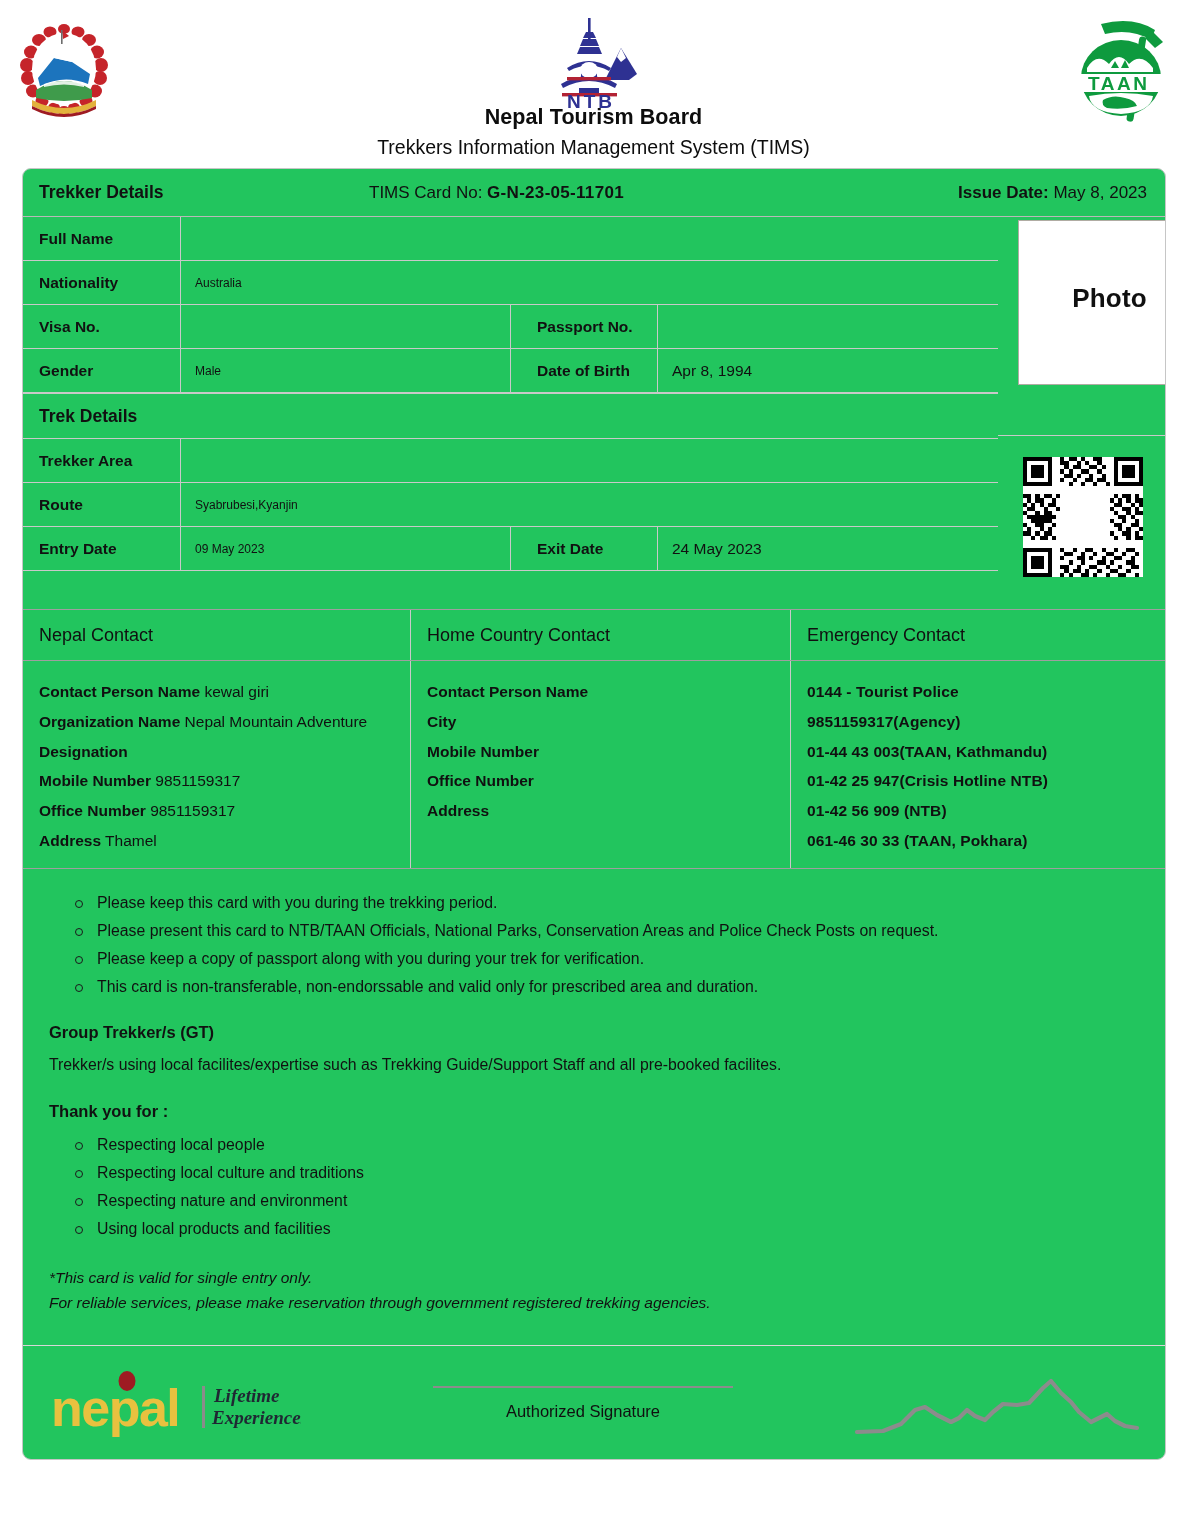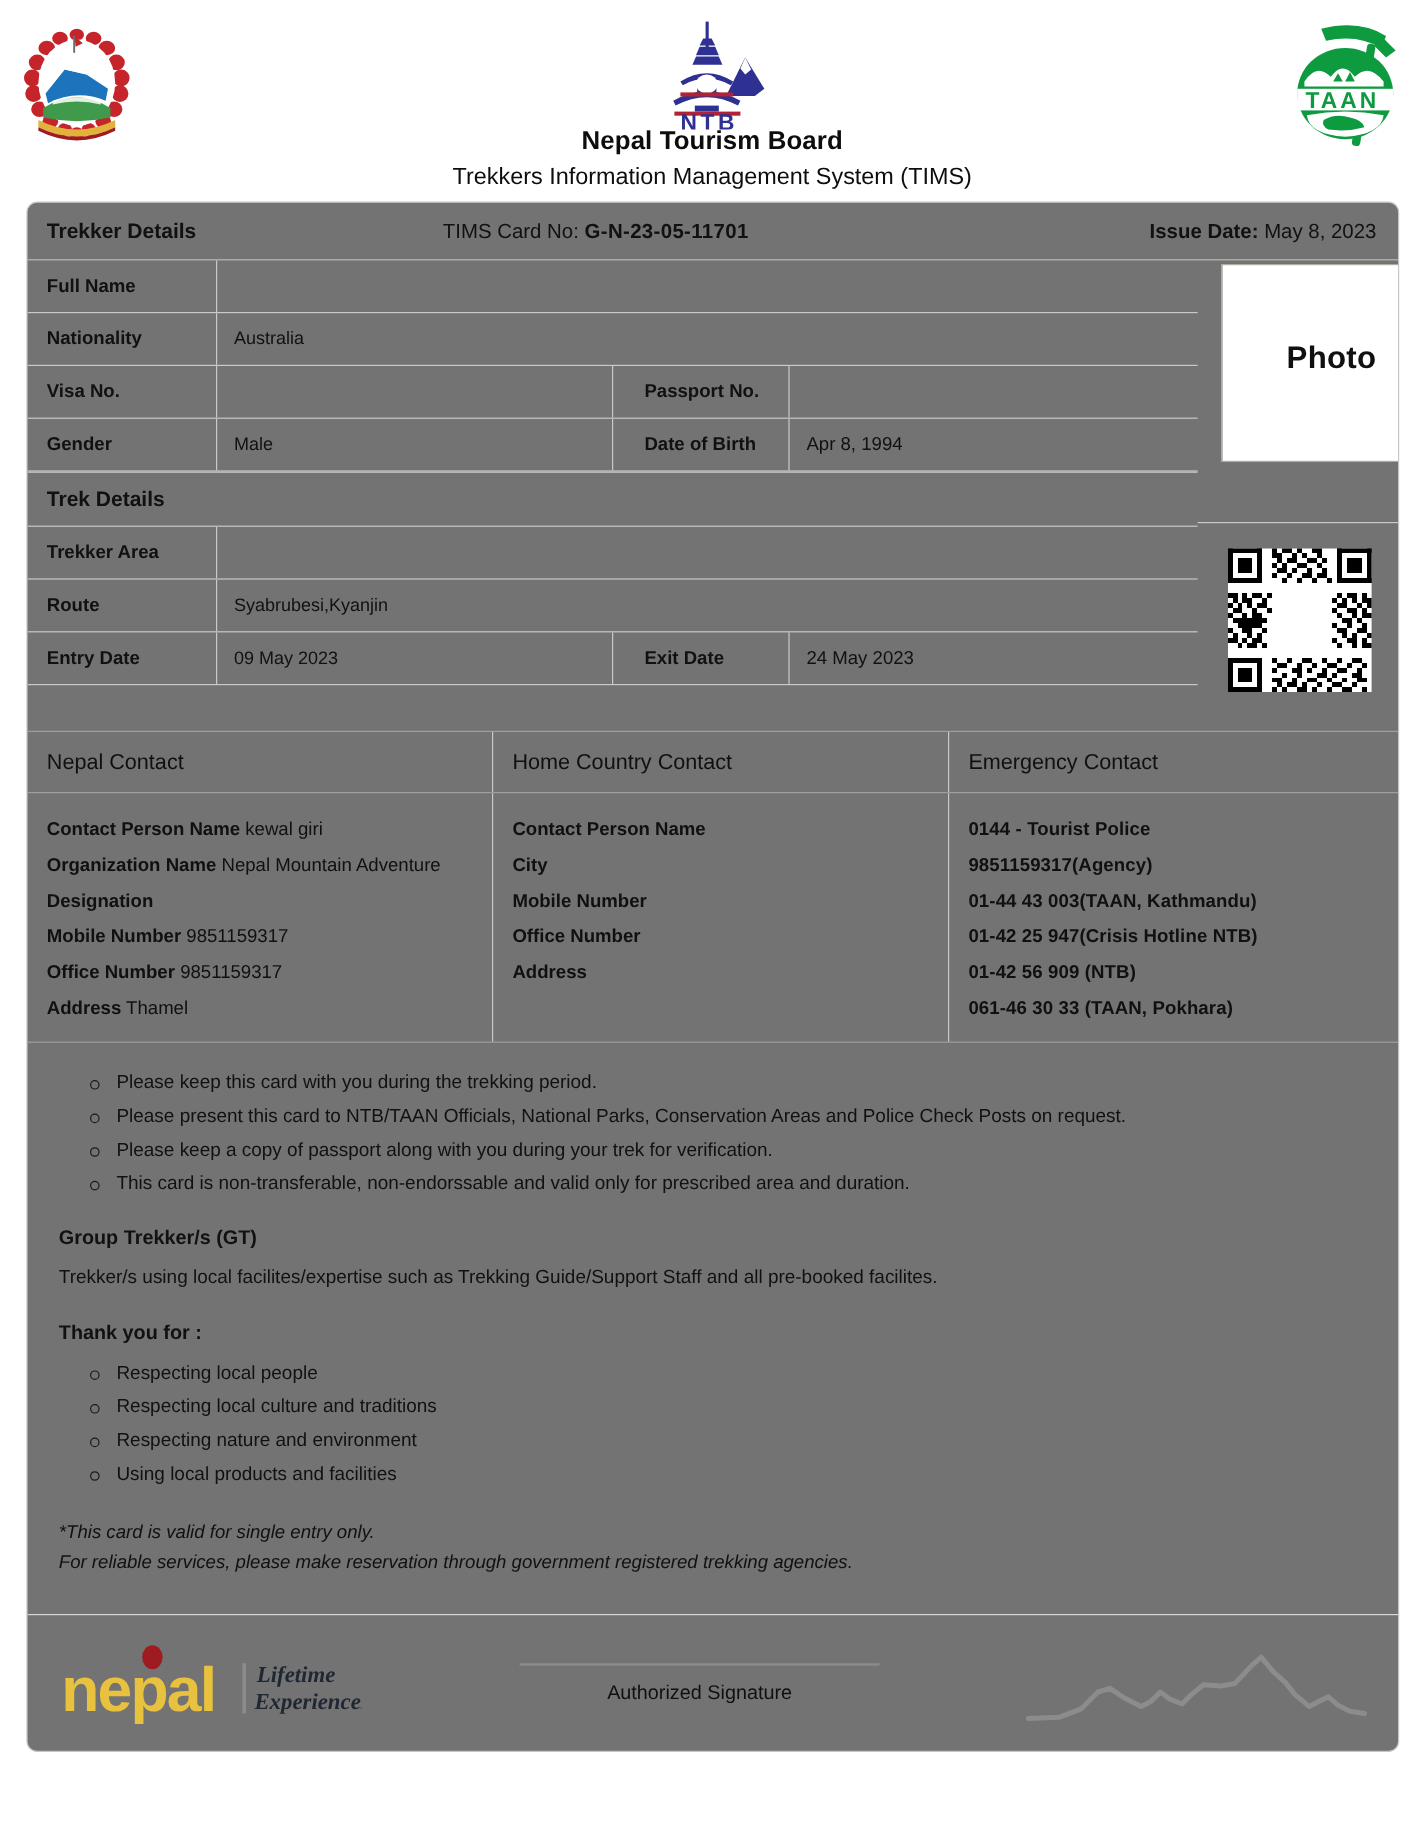--- a/index.html
+++ b/index.html
@@ -57,21 +57,21 @@
 
   
   .card {
     position: absolute;
     left: 22px;
     top: 168px;
     width: 1144px;
     height: 1292px;
     border: 1.5px solid #c6c6c6;
     border-radius: 9px;
-    background: #737373;
+    background: #22c55e;
     overflow: hidden;
   }
 
   
   .card-topbar {
     display: flex;
     align-items: center;
     height: 48px;
     padding: 0 18px 0 16px;
     border-bottom: 1.5px solid #b9b9b9;
@@ -109,21 +109,21 @@
     font-size: 15.5px;
     font-weight: bold;
     height: 100%;
     display: flex;
     align-items: center;
     border-right: 1.2px solid #c9c9c9;
   }
   .cell-value {
     flex: 1;
     padding-left: 14px;
-    font-size: 15px;
+    font-size: 12px;
     font-weight: normal;
     height: 100%;
     display: flex;
     align-items: center;
   }
   .cell-label2 {
     width: 148px;
     min-width: 148px;
     padding-left: 26px;
     font-size: 15.5px;

